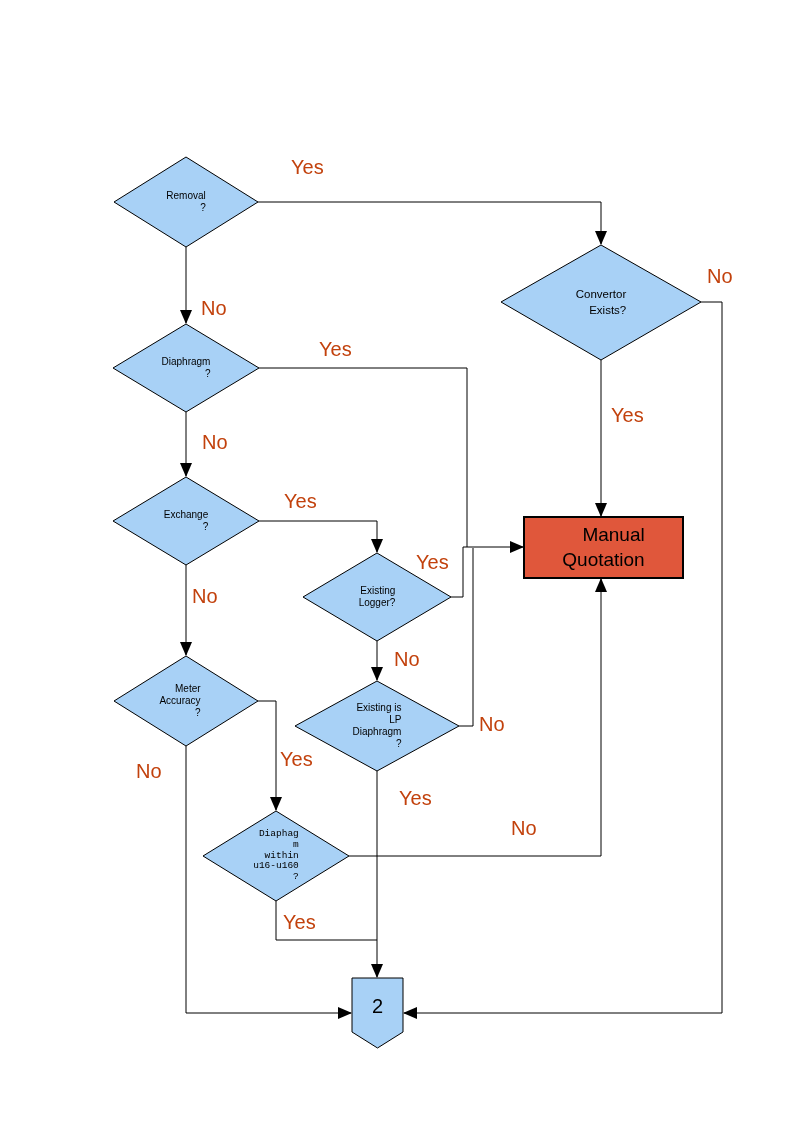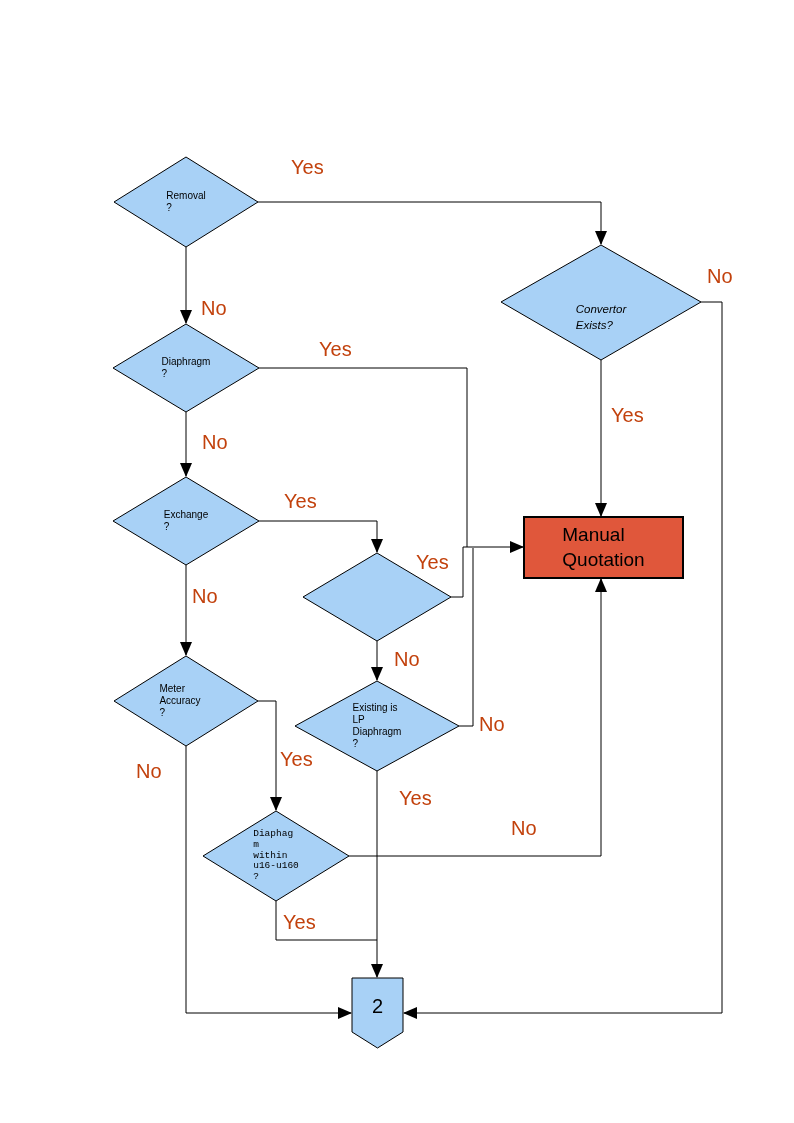--- a/index.html
+++ b/index.html
@@ -18,21 +18,21 @@
   #shapes {
     position: absolute;
     left: 0;
     top: 0;
   }
   .node-label {
     position: absolute;
     display: flex;
     align-items: center;
     justify-content: center;
-    text-align: left;
+    text-align: right;
     white-space: pre-line;
     font-size: 10px;
     line-height: 1.2;
     color: #000000;
     pointer-events: none;
   }
   .node-label.lg { font-size: 11.5px; line-height: 1.35; }
   .node-label.process { font-size: 19px; line-height: 1.3; }
   .node-label.connector { font-size: 20px; }
   .edge-label {
@@ -87,29 +87,31 @@
     </g>
 
     <rect x="524" y="517" width="159" height="61" fill="#E0573B" stroke="#000000" stroke-width="2"></rect>
 
     <polygon points="352,978 403,978 403,1032 377.5,1048 352,1032" fill="#A8D1F6" stroke="#000000" stroke-width="1"></polygon>
   </svg>
 
   <div class="node-label" style="left:114px; top:157px; width:144px; height:90px;">Removal
 ?</div>
 
-  <div class="node-label lg" style="left:501px; top:260px; width:200px; height:115px;font-style:italic;">Convertor
+  <div class="node-label lg" style="left:501px; top:245px; width:200px; height:115px;">Convertor
 Exists?</div>
 
   <div class="node-label" style="left:113px; top:324px; width:146px; height:88px;">Diaphragm
 ?</div>
 
   <div class="node-label" style="left:113px; top:477px; width:146px; height:88px;">Exchange
 ?</div>
 
+  <div class="node-label" style="left:303px; top:553px; width:148px; height:88px;">Existing
+Logger?</div>
 
   <div class="node-label" style="left:295px; top:681px; width:164px; height:90px;">Existing is
 LP
 Diaphragm
 ?</div>
 
   <div class="node-label" style="left:108px; top:656px; width:144px; height:90px;">Meter
 Accuracy
 ?</div>
 

